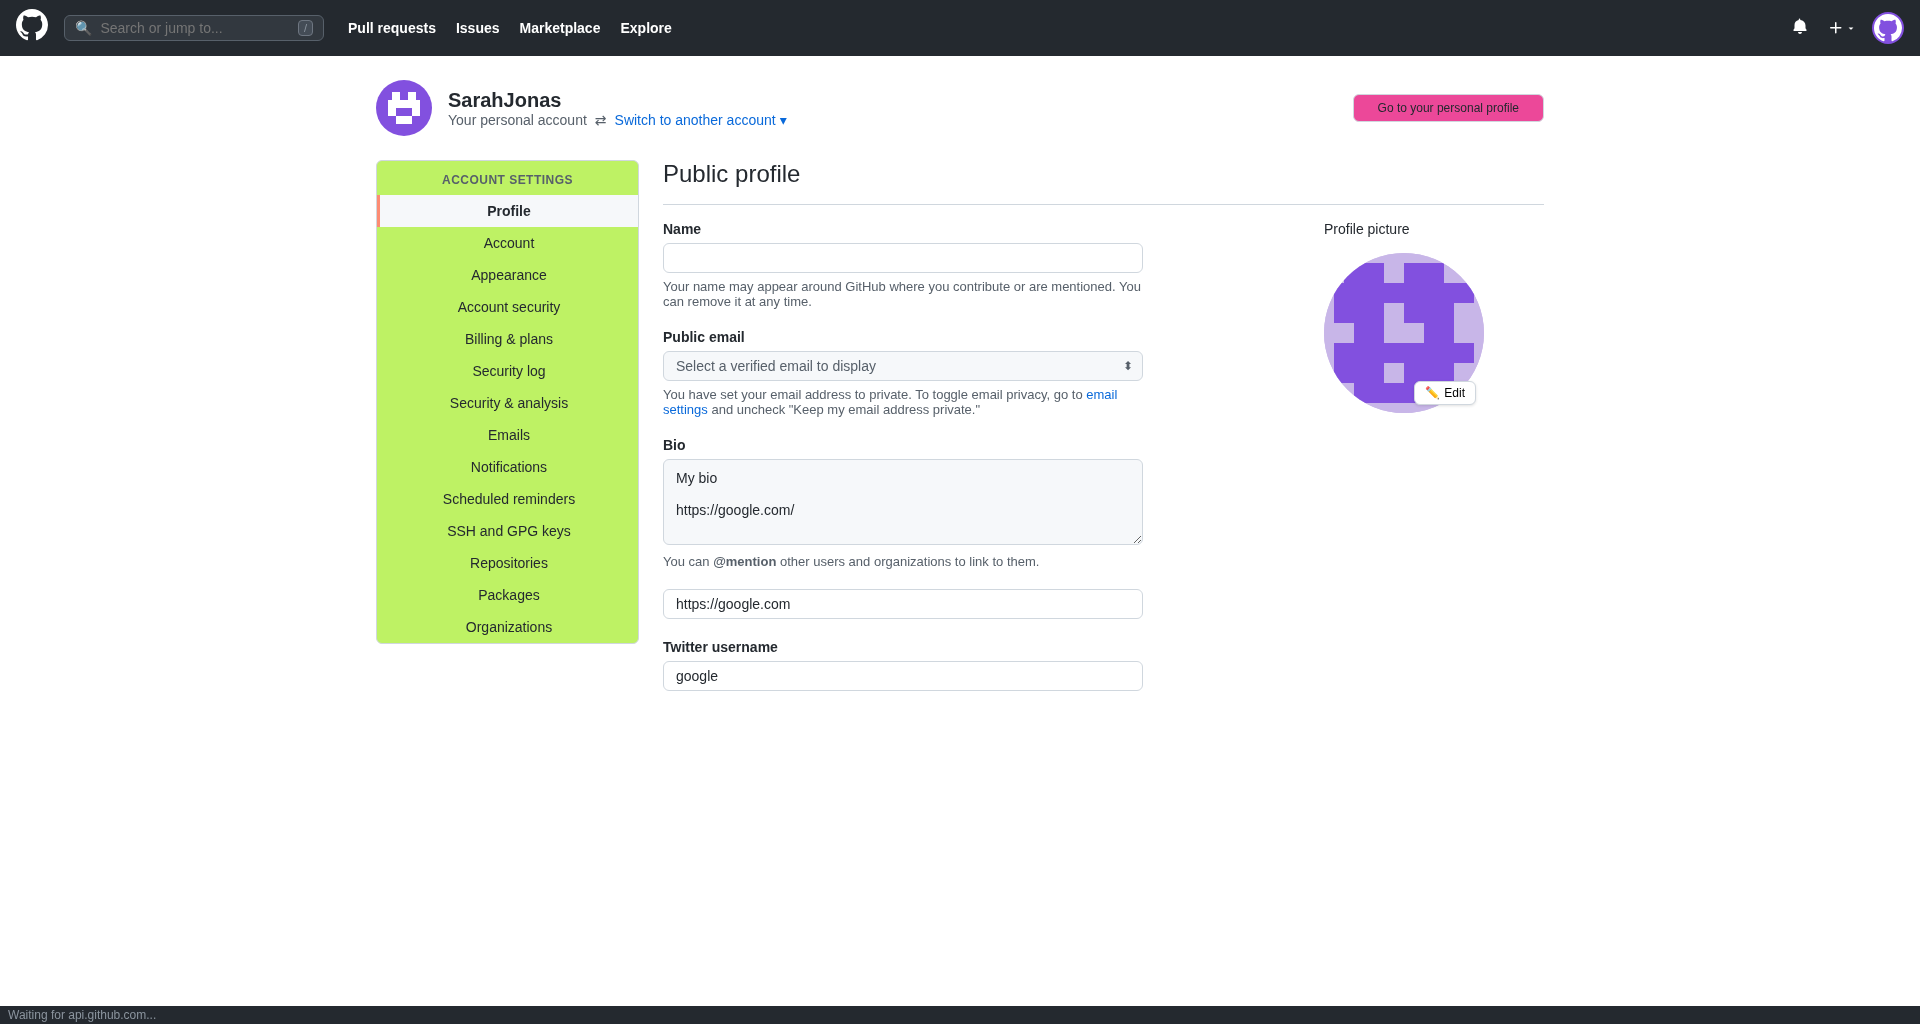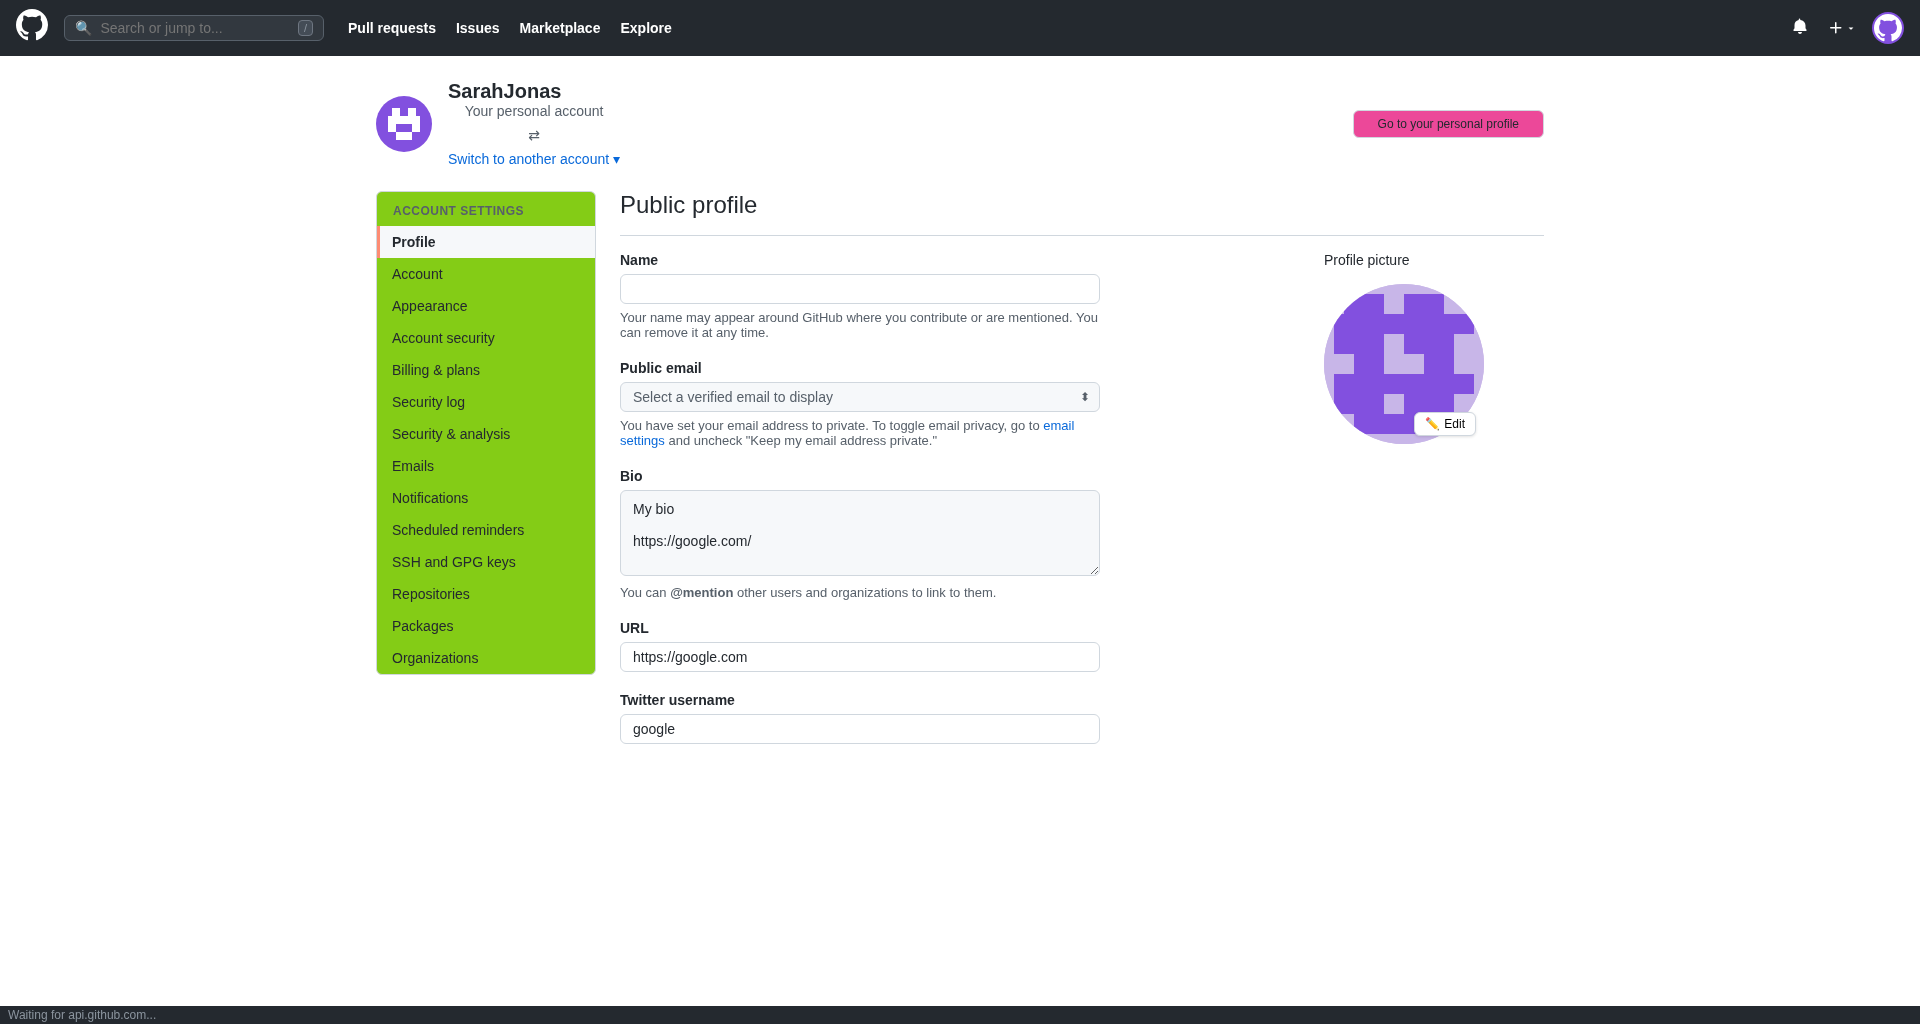--- a/index.html
+++ b/index.html
@@ -117,21 +117,20 @@
       font-size: 20px;
       font-weight: 600;
       color: #24292f;
     }
     .user-info .subtitle {
       font-size: 14px;
       color: #57606a;
       display: flex;
       align-items: center;
       gap: 8px;
-      flex-direction: column;
     }
     .switch-account-link {
       color: #0969da;
       text-decoration: none;
       display: flex;
       align-items: center;
       gap: 4px;
     }
     .btn-outline {
       border: 1px solid #d0d7de;
@@ -146,26 +145,27 @@
 
     
     .settings-layout {
       display: flex;
       gap: 24px;
       align-items: flex-start;
     }
 
     
     .sidebar {
-      width: 220px;
+      width: 263px;
       flex-shrink: 0;
-      background: #84cc16;
+      background: #bef264;
       border: 1px solid #d0d7de;
       border-radius: 6px;
       overflow: hidden;
+      text-align: center;
     }
     .sidebar-heading {
       font-size: 12px;
       font-weight: 600;
       color: #57606a;
       padding: 12px 16px 8px;
       text-transform: uppercase;
       letter-spacing: 0.04em;
     }
     .sidebar-item {
@@ -446,21 +446,20 @@
             <label class="form-label">Bio</label>
             <textarea class="form-textarea" rows="4" style="">My bio
 
 https://google.com/</textarea>
             <p class="form-hint">
               You can <strong>@mention</strong> other users and organizations to link to them.
             </p>
           </div>
 
           <div class="form-group">
-            <label class="form-label">URL</label>
             <input type="text" class="form-input" value="https://google.com" style="">
           </div>
 
           <div class="form-group">
             <label class="form-label">Twitter username</label>
             <input type="text" class="form-input" value="google" style="">
           </div>
 
         </div>
 

